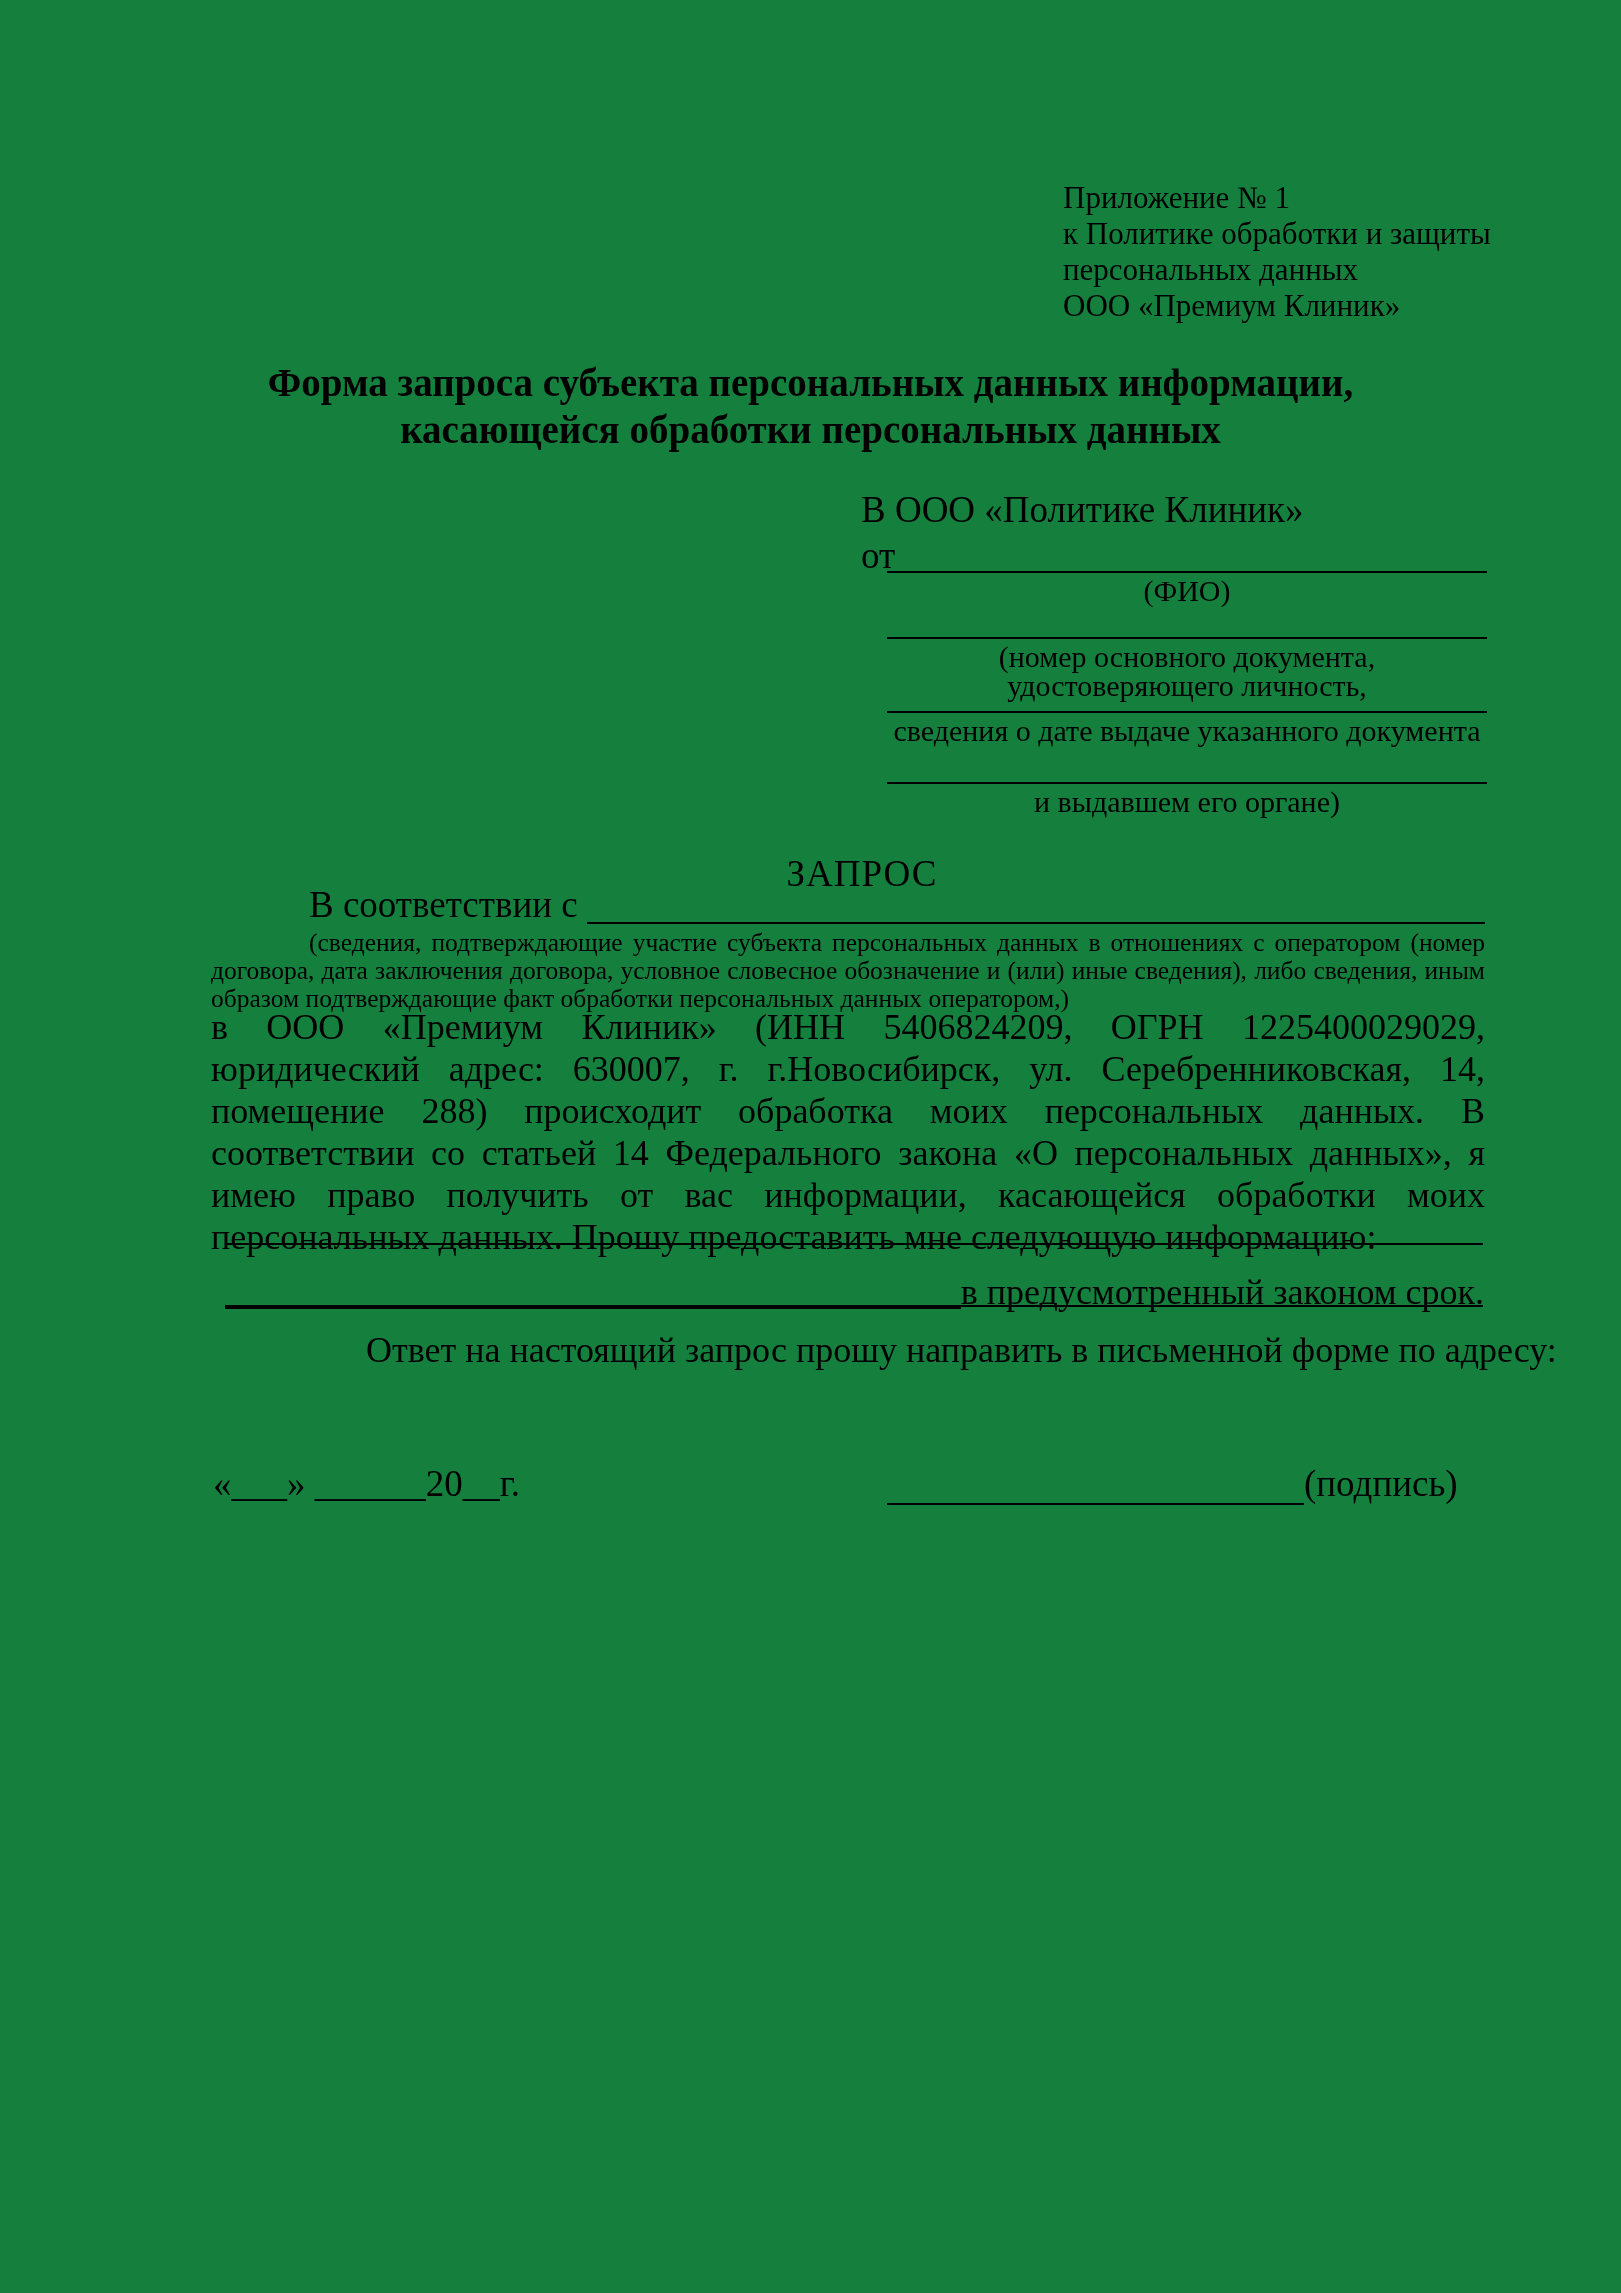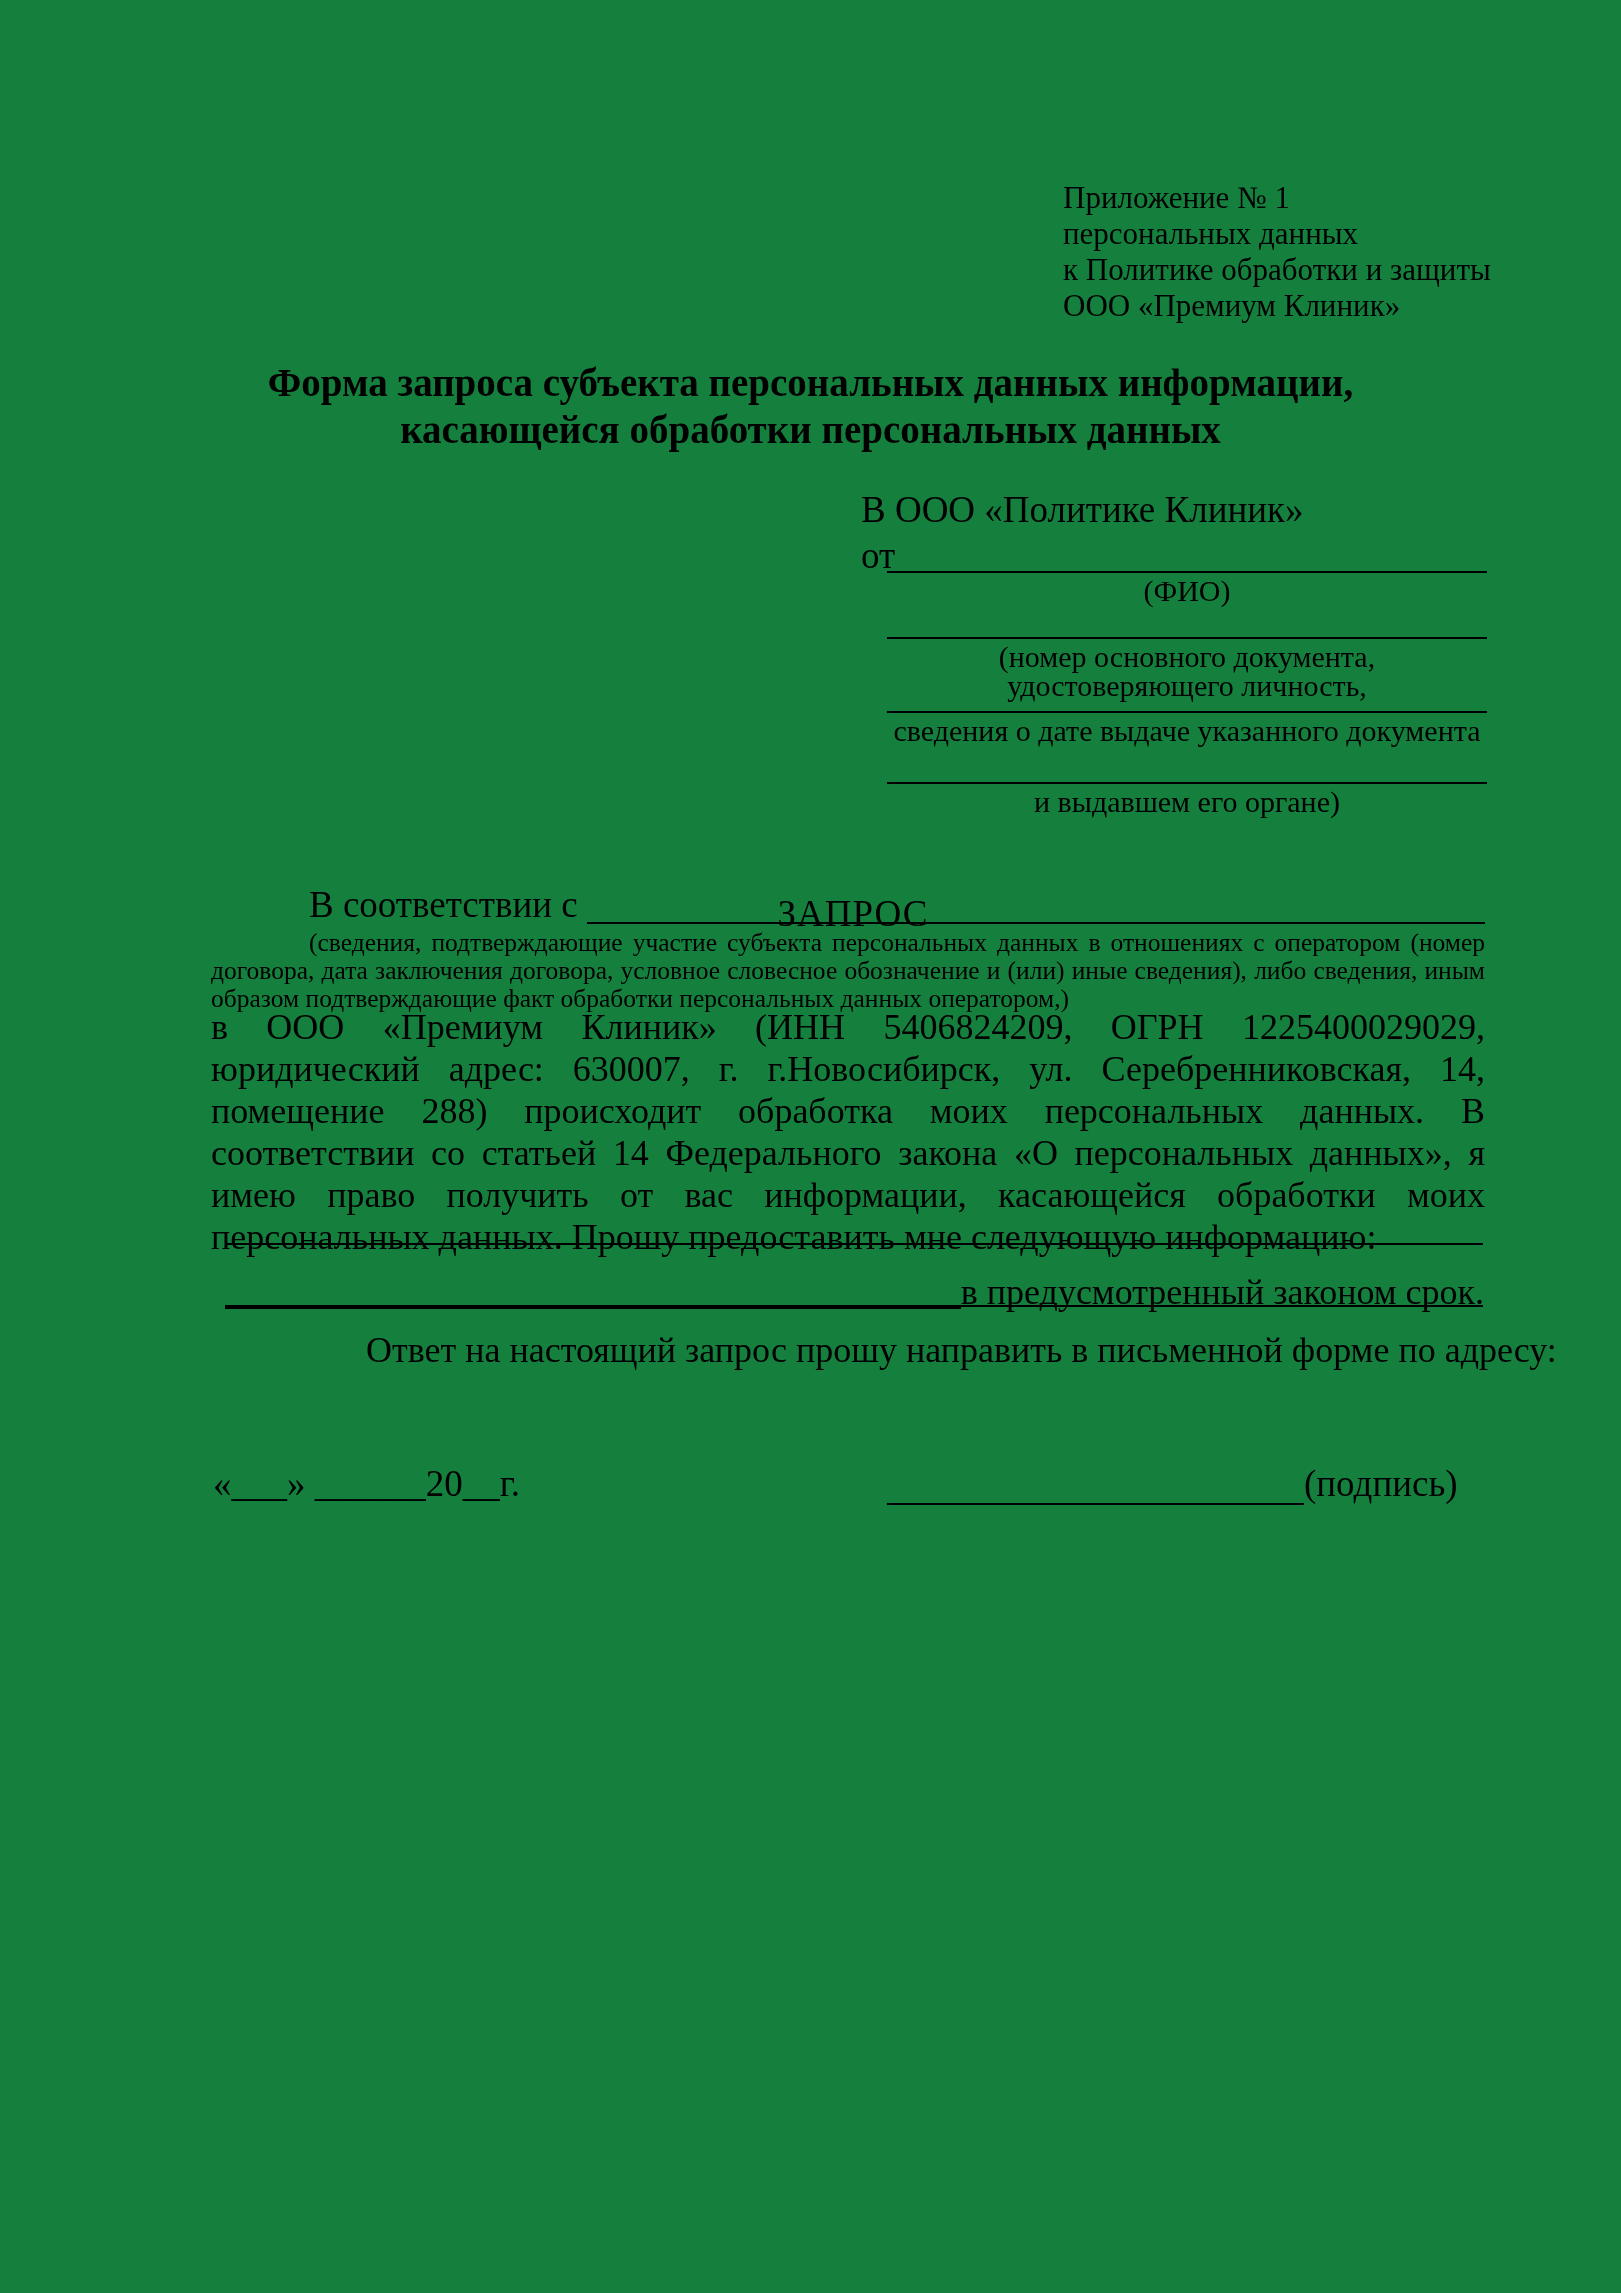--- a/index.html
+++ b/index.html
@@ -21,21 +21,21 @@
   .addr-from { position:absolute; left:861px; top:534px; font-size:37px; white-space:nowrap; }
   
   .field { position:absolute; left:887px; width:600px; }
   .field .rule { border-top:2.9px solid #000; height:0; }
   .field .cap  { text-align:center; font-size:30px; line-height:29px; margin-top:2.9px; }
   .f-fio   { top:571px; }
   .f-doc   { top:637px; }
   .f-date  { top:711px; }
   .f-organ { top:782px; }
   
-  .zapros { position:absolute; left:216px; top:852px; width:1274px; text-align:center; font-size:37px; letter-spacing:1px;margin-top:40px; }
+  .zapros { position:absolute; left:225px; top:852px; width:1274px; text-align:center; font-size:37px; letter-spacing:1px; }
   .accordance { position:absolute; left:309px; top:885px; width:1176px; display:flex; align-items:flex-end; font-size:37px; line-height:39px; }
   .acc-label { white-space:nowrap; padding-right:9.8px; }
   .acc-blank { flex:1; border-bottom:2.9px solid #000; height:35px; }
   .note { position:absolute; left:211px; top:929px; width:1274px; margin:0; font-size:25.5px; line-height:28px; text-align:justify; text-indent:98px; }
   .body-par { position:absolute; left:211px; top:1006px; width:1274px; margin:0; font-size:36px; line-height:42px; text-align:justify; }
   
   .full-blank { position:absolute; left:225px; width:1258px; border-top:2.9px solid #000; height:0; }
   .fb1 { top:1243px; }
   .fb2 { top:1305px; }
   
@@ -50,22 +50,22 @@
   .sig-line { width:417px; border-bottom:2.9px solid #000; height:39px; }
   .sig-cap { white-space:nowrap; }
 </style>
 </head>
 <body>
 
 <div class="page">
 
   <div class="apx">
     <div>Приложение № 1</div>
+    <div>к Политике обработки и защиты</div>
     <div>персональных данных</div>
-    <div>к Политике обработки и защиты</div>
     <div>ООО «Премиум Клиник»</div>
   </div>
 
   <div class="title">
     <div>Форма запроса субъекта персональных данных информации,</div>
     <div>касающейся обработки персональных данных</div>
   </div>
 
   <div class="addr-to">В ООО «Политике Клиник»</div>
   <div class="addr-from">от</div>

